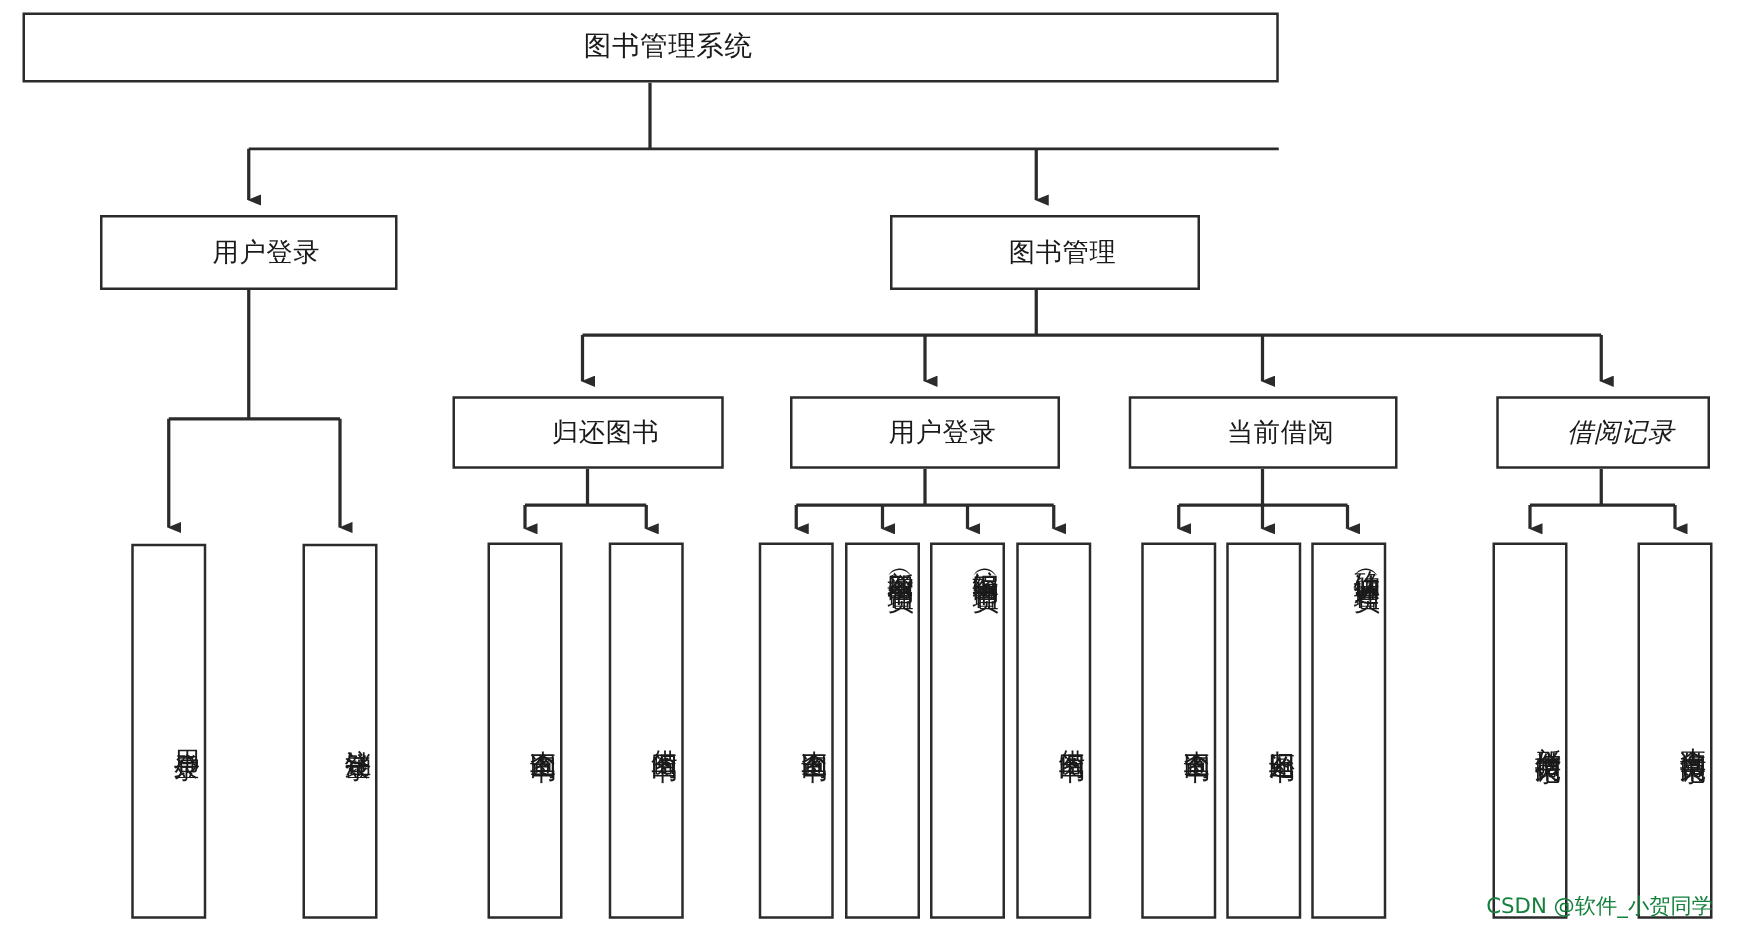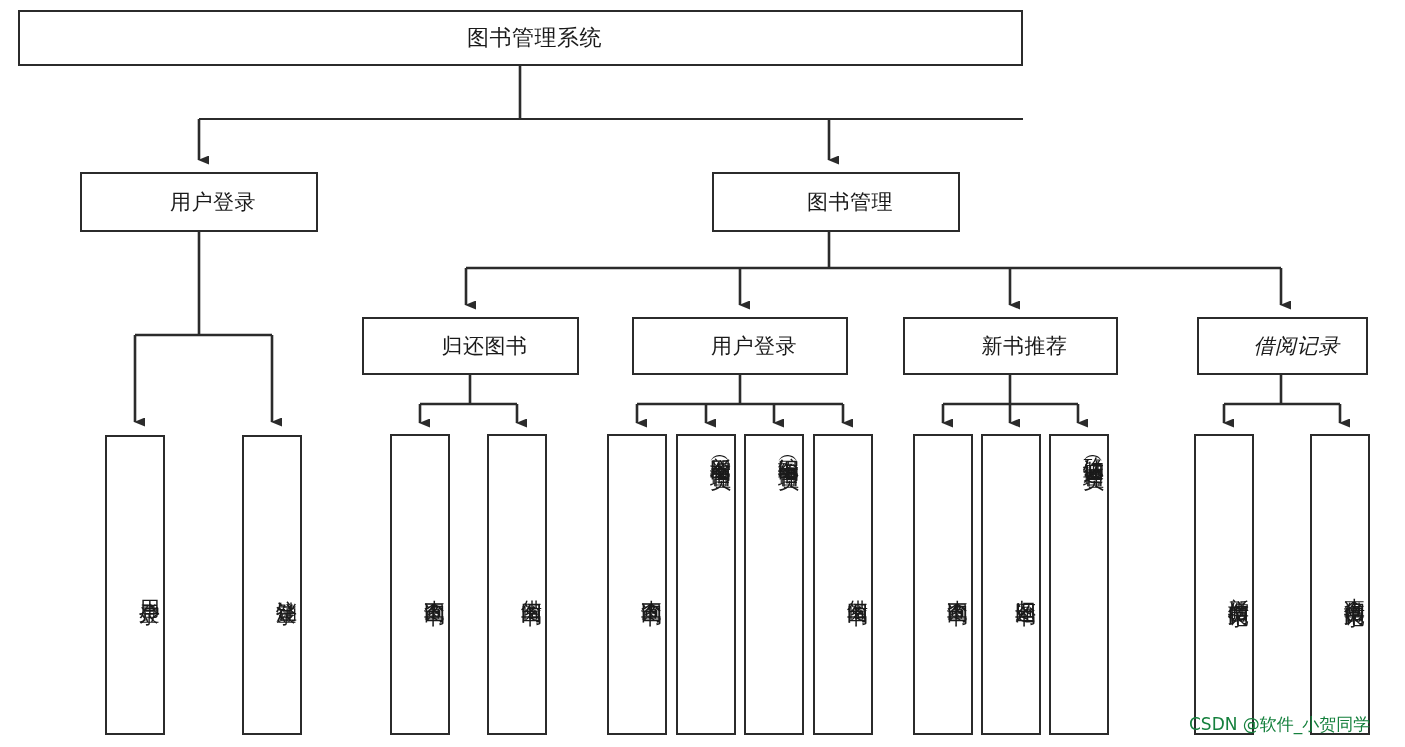--- a/index.html
+++ b/index.html
@@ -146,21 +146,21 @@
     <span class="node-label">图书管理</span>
   </div>
 
   <div class="node horiz" style="left:362px; top:317px; width:217px; height:58px;">
     <span class="node-label">归还图书</span>
   </div>
   <div class="node horiz" style="left:632px; top:317px; width:216px; height:58px;">
     <span class="node-label">用户登录</span>
   </div>
   <div class="node horiz" style="left:903px; top:317px; width:215px; height:58px;">
-    <span class="node-label">新书推荐</span>
+    <span class="node-label">当前借阅</span>
   </div>
   <div class="node horiz" style="left:1197px; top:317px; width:171px; height:58px;font-style:italic;">
     <span class="node-label">借阅记录</span>
   </div>
 
   <div class="node vert center" style="left:105px; top:435px; width:60px; height:300px; align-items:center;">
     <span class="node-label">用户登录</span>
   </div>
   <div class="node vert center" style="left:242px; top:435px; width:60px; height:300px; align-items:center;">
     <span class="node-label">注销登录</span>

